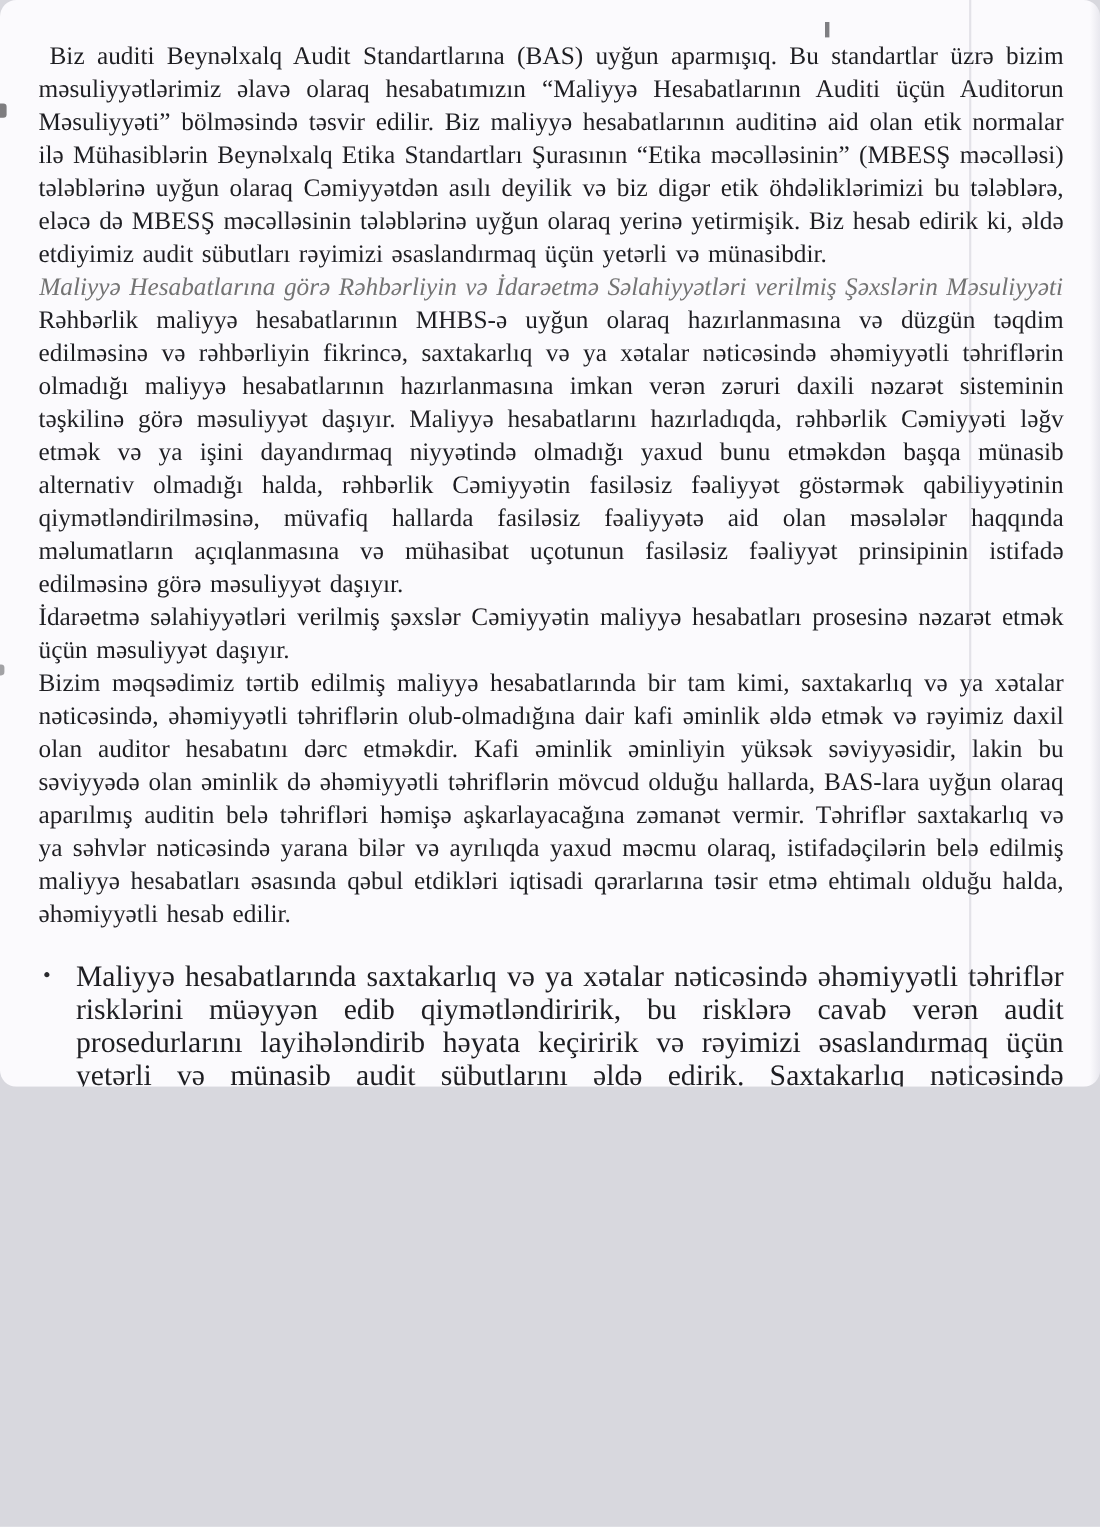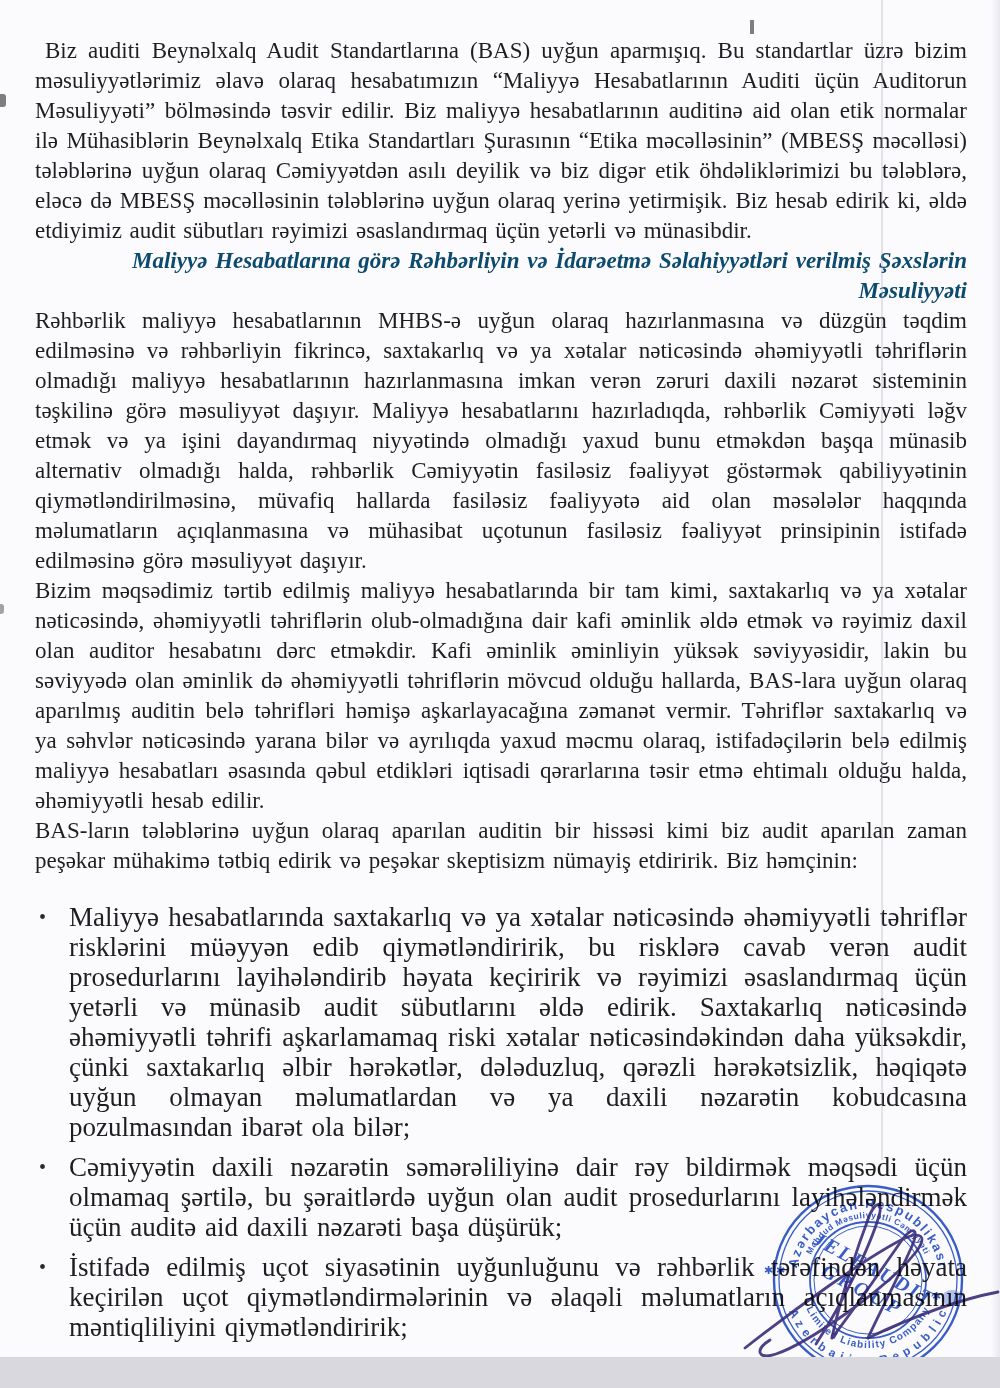--- a/index.html
+++ b/index.html
@@ -1,42 +1,43 @@
 <!DOCTYPE html>
 <html><head>
 <meta charset="utf-8">
 <style>
   html,body{margin:0;padding:0;background:#d8d8de;}
   .page{
     position:relative;
-    width:1000px;height:1357px;
+    width:1000px;height:988px;
     margin:0 auto;
     background:#fbfafd;
     overflow:hidden;
     font-family:"Liberation Serif","DejaVu Serif",serif;
     color:#1e1e22;
+    border-radius:15px;
   }
   
   .textblock{
     position:absolute;
     left:35px;top:36px;width:932px;
   }
   .para,.heading{
     font-size:23px;
     line-height:30px;
     text-align:justify;
     word-spacing:2px;
     margin:0;
   }
   .para.indent{text-indent:10px;}
   .heading{
-    font-weight:bold;
+    font-weight:normal;
     font-style:italic;
-    color:#0c4a6e;
-    text-align:right;
+    color:#737373;
+    text-align:center;
   }
   .bullets{margin-top:26px;}
   .bullet{
     display:flex;
     margin:0 0 10px 0;
   }
   .bullet .marker{
     flex:0 0 30px;
     font-size:20px;
     line-height:30px;
@@ -79,22 +80,22 @@
 </style>
 </head>
 <body>
 
 <div class="page">
 
   <div class="textblock" id="text-block">
       <div class="para indent">Biz auditi Beynəlxalq Audit Standartlarına (BAS) uyğun aparmışıq. Bu standartlar üzrə bizim məsuliyyətlərimiz əlavə olaraq hesabatımızın “Maliyyə Hesabatlarının Auditi üçün Auditorun Məsuliyyəti” bölməsində təsvir edilir. Biz maliyyə hesabatlarının auditinə aid olan etik normalar ilə Mühasiblərin Beynəlxalq Etika Standartları Şurasının “Etika məcəlləsinin” (MBESŞ məcəlləsi) tələblərinə uyğun olaraq Cəmiyyətdən asılı deyilik və biz digər etik öhdəliklərimizi bu tələblərə, eləcə də MBESŞ məcəlləsinin tələblərinə uyğun olaraq yerinə yetirmişik. Biz hesab edirik ki, əldə etdiyimiz audit sübutları rəyimizi əsaslandırmaq üçün yetərli və münasibdir.</div>
       <div class="heading">Maliyyə Hesabatlarına görə Rəhbərliyin və İdarəetmə Səlahiyyətləri verilmiş Şəxslərin Məsuliyyəti</div>
       <div class="para">Rəhbərlik  maliyyə hesabatlarının MHBS-ə uyğun olaraq hazırlanmasına və düzgün təqdim edilməsinə və rəhbərliyin fikrincə, saxtakarlıq və ya xətalar nəticəsində əhəmiyyətli təhriflərin olmadığı maliyyə hesabatlarının hazırlanmasına imkan verən zəruri daxili nəzarət sisteminin təşkilinə görə məsuliyyət daşıyır. Maliyyə hesabatlarını hazırladıqda, rəhbərlik Cəmiyyəti ləğv etmək və ya işini dayandırmaq niyyətində olmadığı yaxud bunu etməkdən başqa münasib alternativ olmadığı halda, rəhbərlik Cəmiyyətin fasiləsiz fəaliyyət göstərmək qabiliyyətinin qiymətləndirilməsinə, müvafiq hallarda fasiləsiz fəaliyyətə aid olan məsələlər haqqında məlumatların açıqlanmasına və mühasibat uçotunun fasiləsiz fəaliyyət prinsipinin istifadə edilməsinə görə məsuliyyət daşıyır.</div>
+      <div class="para">İdarəetmə səlahiyyətləri verilmiş şəxslər Cəmiyyətin maliyyə hesabatları prosesinə nəzarət etmək üçün məsuliyyət daşıyır.</div>
       <div class="para">Bizim məqsədimiz tərtib edilmiş maliyyə hesabatlarında bir tam kimi, saxtakarlıq və ya xətalar nəticəsində, əhəmiyyətli təhriflərin olub-olmadığına dair kafi əminlik əldə etmək və rəyimiz daxil olan auditor hesabatını dərc etməkdir. Kafi əminlik əminliyin yüksək səviyyəsidir, lakin bu səviyyədə olan əminlik də əhəmiyyətli təhriflərin mövcud olduğu hallarda, BAS-lara uyğun olaraq aparılmış auditin belə təhrifləri həmişə aşkarlayacağına zəmanət vermir. Təhriflər saxtakarlıq və ya səhvlər nəticəsində yarana bilər və ayrılıqda yaxud məcmu olaraq, istifadəçilərin belə edilmiş maliyyə hesabatları əsasında qəbul etdikləri iqtisadi qərarlarına təsir etmə ehtimalı olduğu halda, əhəmiyyətli hesab edilir.</div>
-      <div class="para">BAS-ların tələblərinə uyğun olaraq aparılan auditin bir hissəsi kimi biz audit aparılan zaman peşəkar mühakimə tətbiq edirik və peşəkar skeptisizm nümayiş etdiririk. Biz həmçinin:</div>
       <div class="bullets">
         <div class="bullet">
           <span class="marker">•</span>
           <span class="btext">Maliyyə hesabatlarında saxtakarlıq və ya xətalar nəticəsində əhəmiyyətli təhriflər risklərini müəyyən edib qiymətləndiririk, bu risklərə cavab verən audit prosedurlarını layihələndirib həyata keçiririk və rəyimizi əsaslandırmaq üçün yetərli və münasib audit sübutlarını əldə edirik. Saxtakarlıq nəticəsində əhəmiyyətli təhrifi aşkarlamamaq riski xətalar nəticəsindəkindən daha yüksəkdir, çünki saxtakarlıq əlbir hərəkətlər, dələduzluq, qərəzli hərəkətsizlik, həqiqətə uyğun olmayan məlumatlardan və ya daxili nəzarətin kobudcasına pozulmasından ibarət ola bilər;</span>
         </div>
         <div class="bullet">
           <span class="marker">•</span>
           <span class="btext">Cəmiyyətin daxili nəzarətin səmərəliliyinə dair rəy bildirmək məqsədi üçün olmamaq şərtilə, bu şəraitlərdə uyğun olan audit prosedurlarını layihələndirmək üçün auditə aid daxili nəzarəti başa düşürük;</span>
         </div>
         <div class="bullet">

